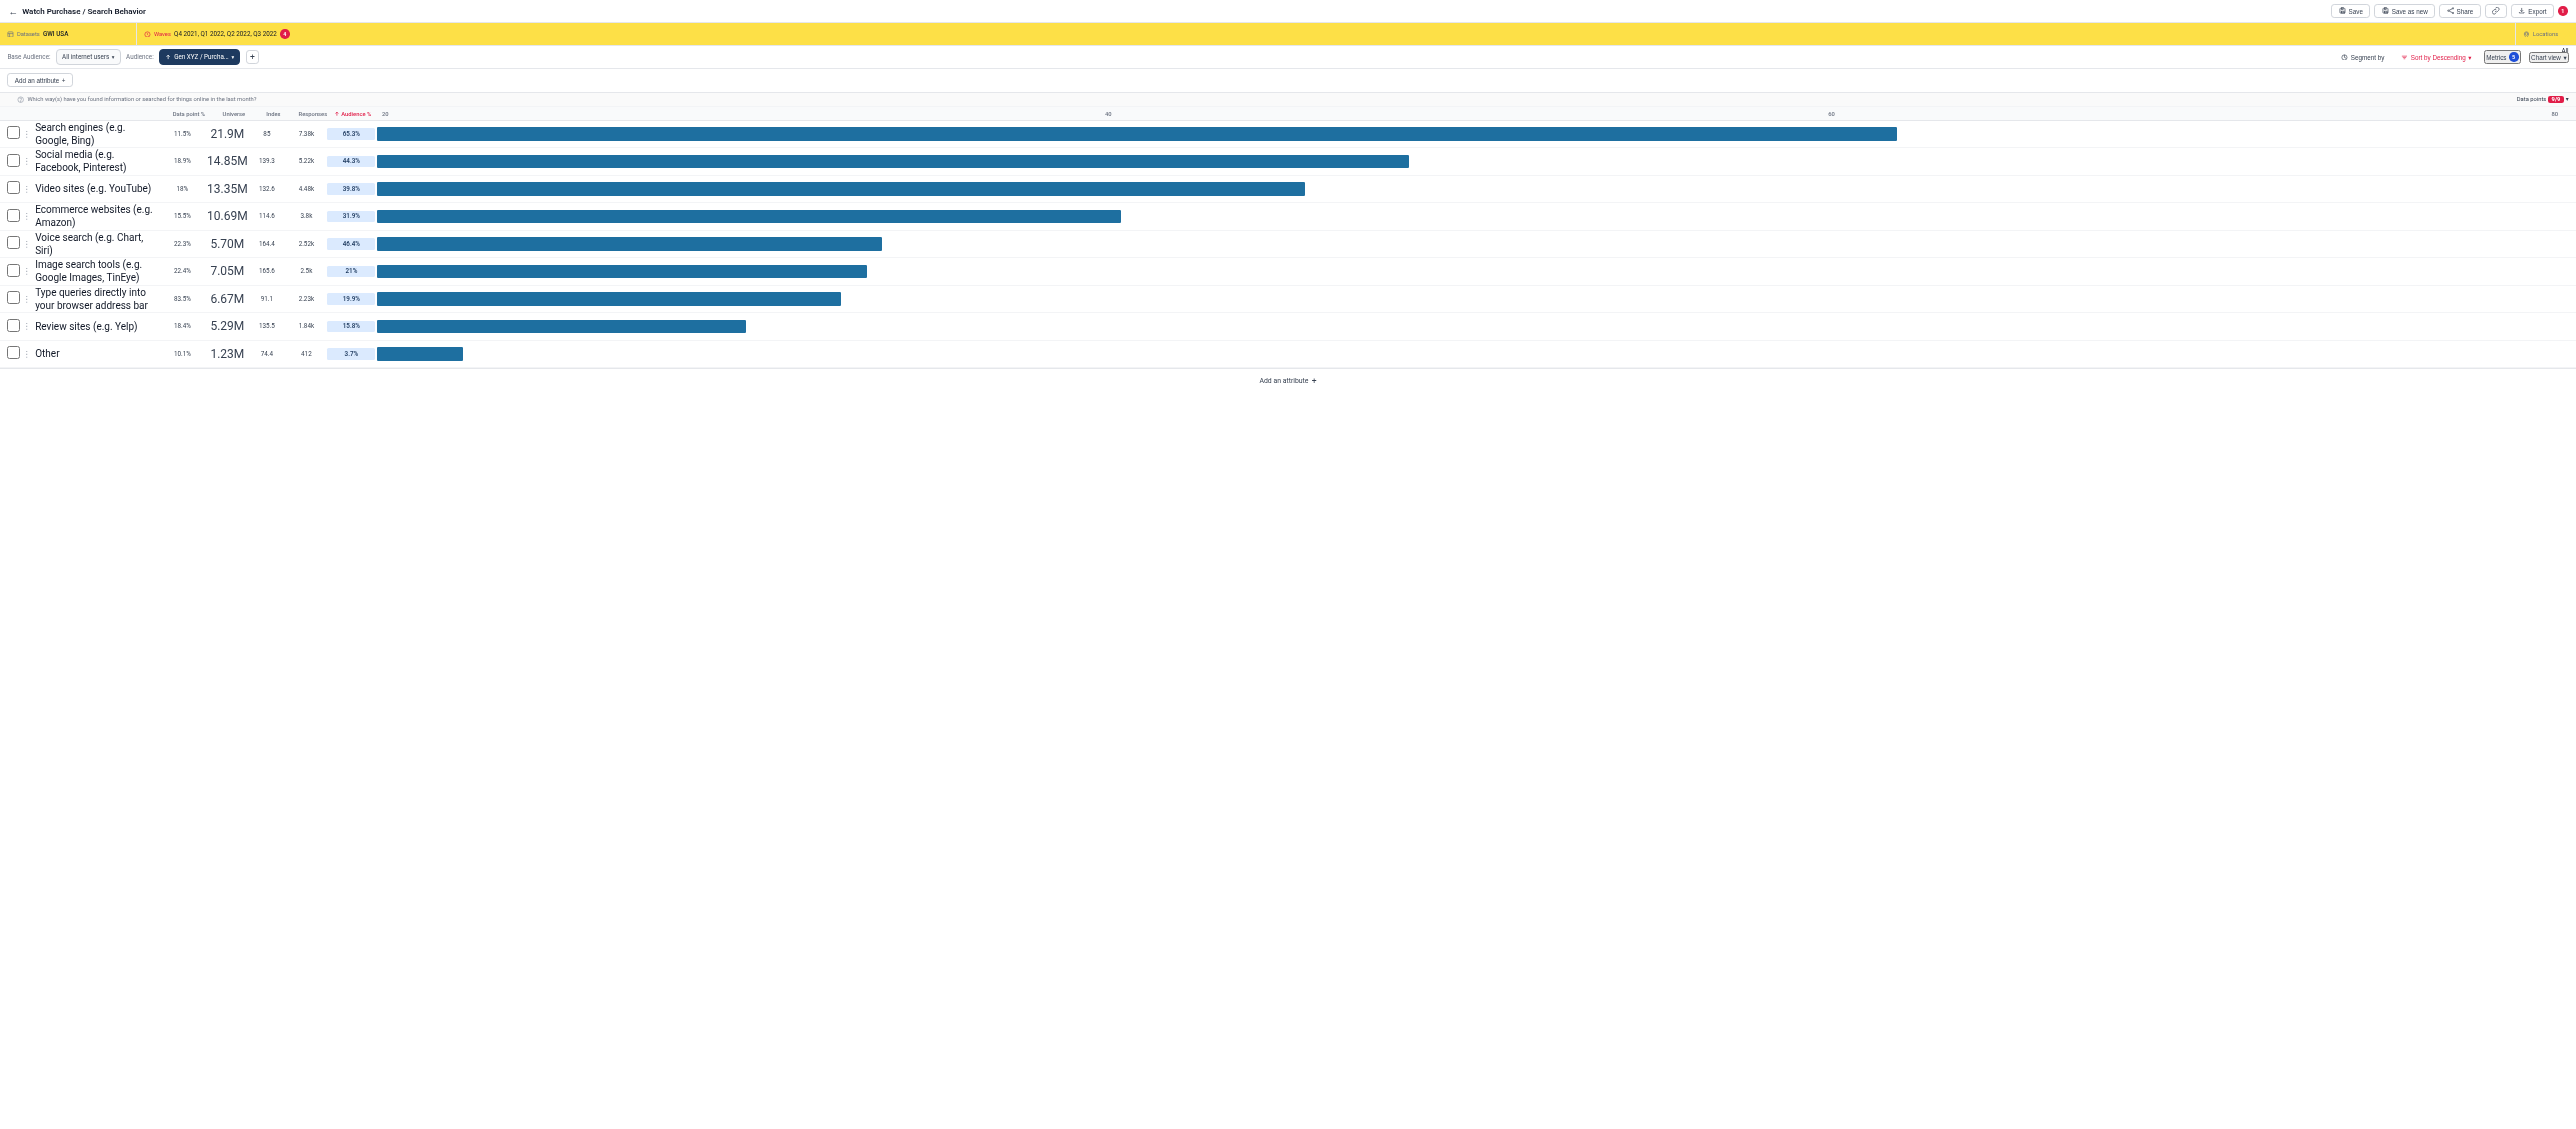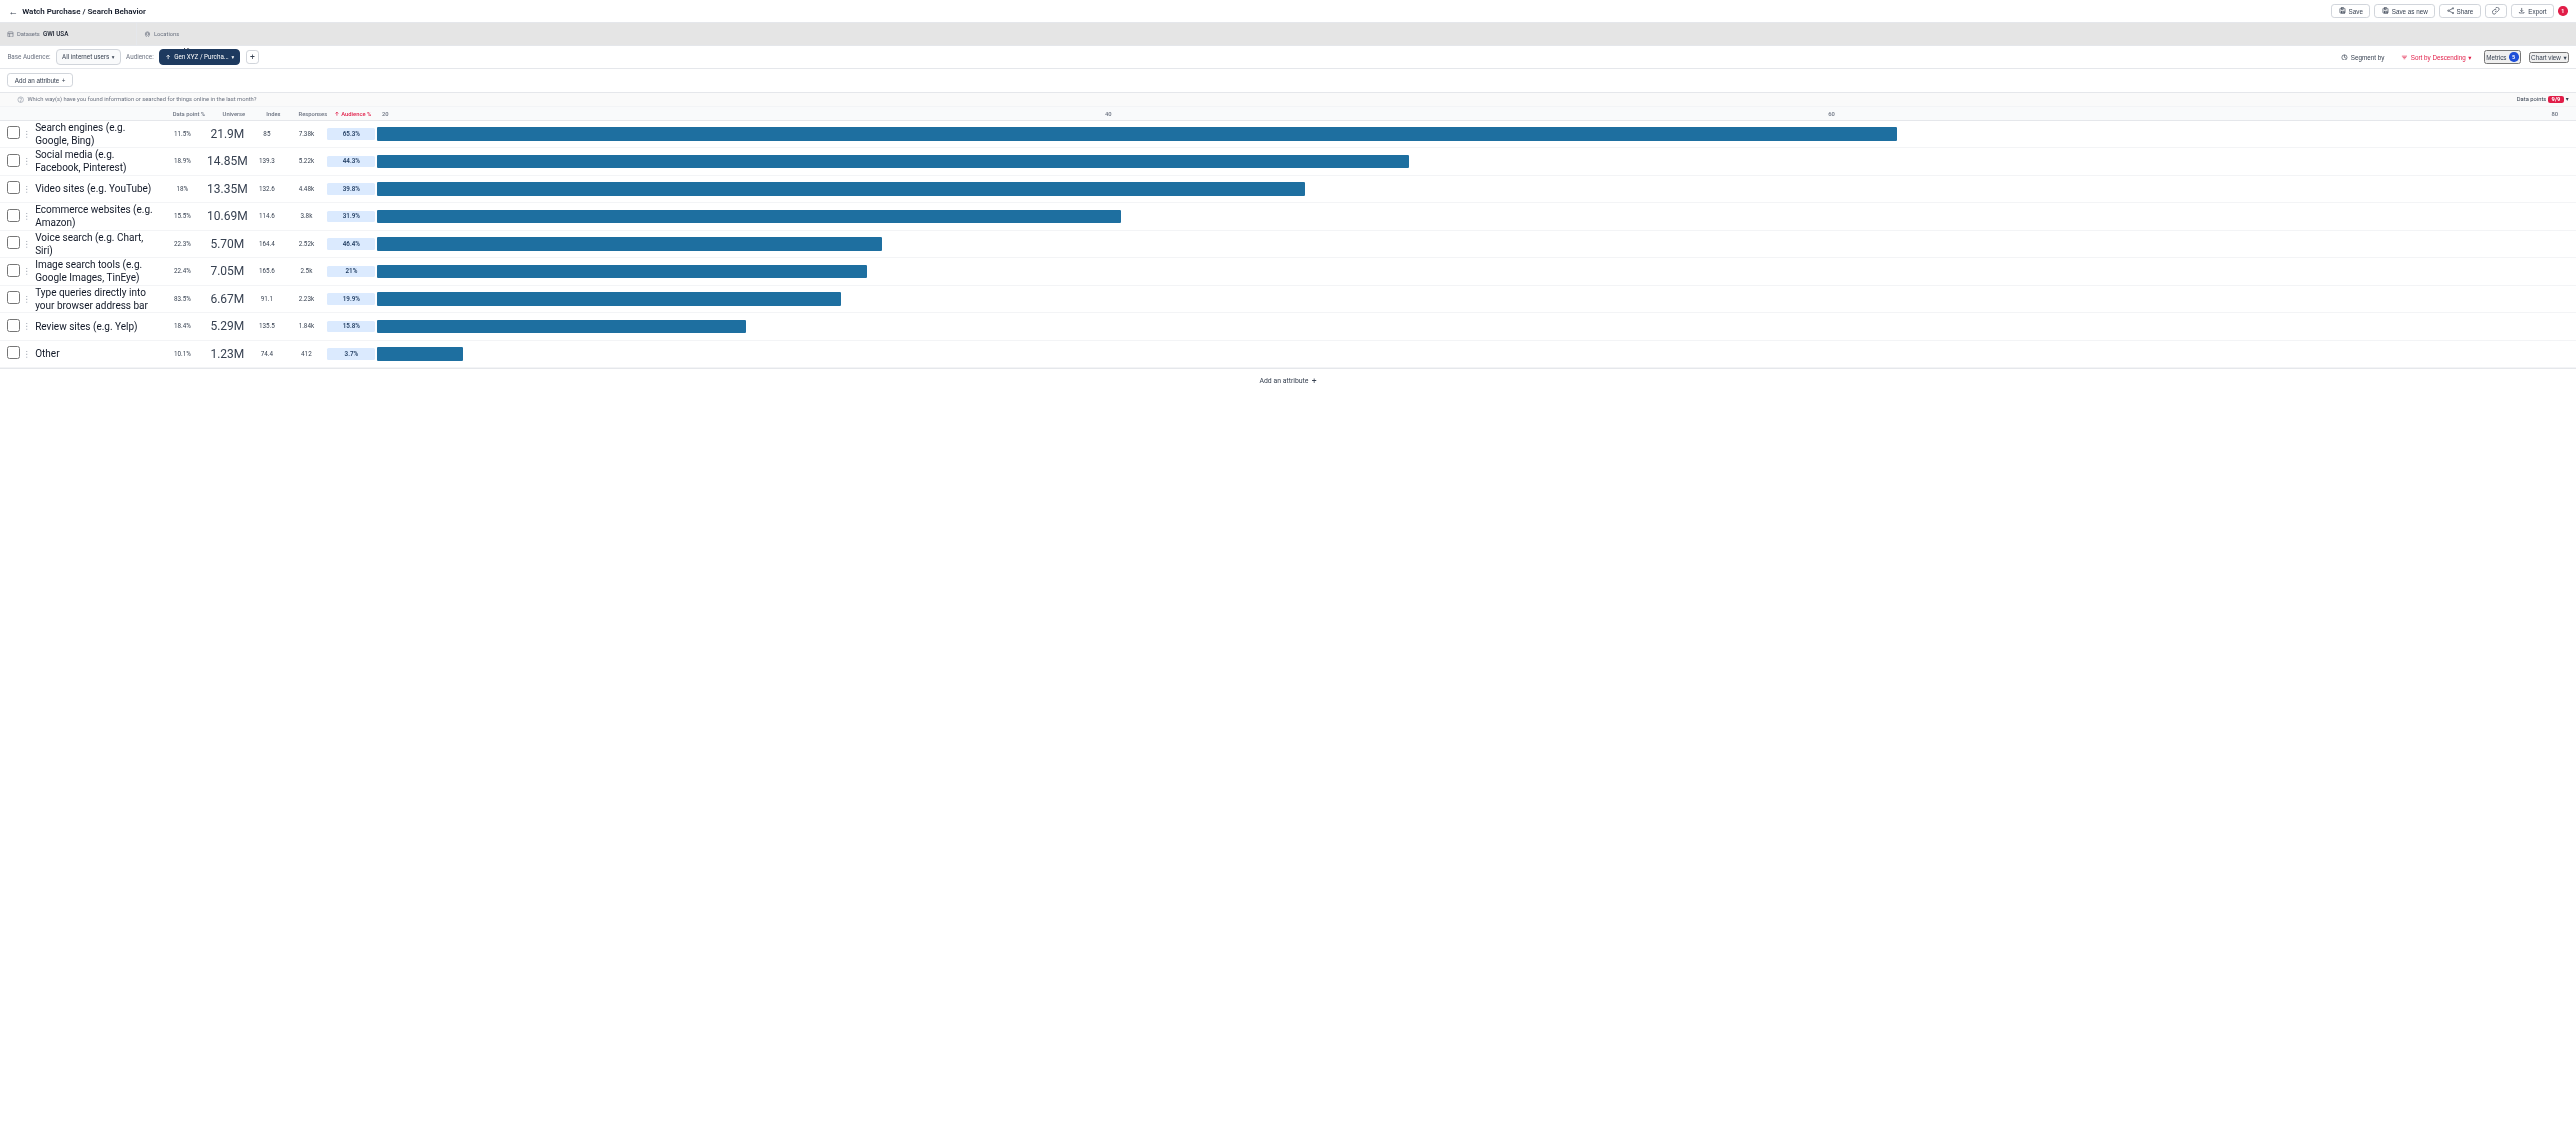--- a/index.html
+++ b/index.html
@@ -17,21 +17,21 @@
       display: flex; align-items: center; gap: 2.6px;
       padding: 2.6px 6.3px; border: 0.5px solid #d1d5db; border-radius: 3.2px;
       background: #fff; cursor: pointer; font-size: 6.3px; color: #374151; white-space: nowrap;
     }
     .header-btn.save-primary { background: #fff; border-color: #d1d5db; }
     .header-btn svg { width: 7.4px; height: 7.4px; }
 
     
     .filter-bar {
       display: flex; align-items: center;
-      border-bottom: 0.5px solid #e5e7eb; background: #e5e5e5; height: 23px;
+      border-bottom: 0.5px solid #e5e7eb; background: #fde047; height: 23px;
     }
     .filter-section {
       display: flex; align-items: center; gap: 3.2px;
       padding: 0 7.4px; border-right: 0.5px solid #e5e7eb; height: 100%;
     }
     .filter-label { font-size: 5.8px; color: #6b7280; display: flex; align-items: center; gap: 2.6px; }
     .filter-label svg { width: 6.9px; height: 6.9px; }
     .badge {
       background: #e11d48; color: #fff; border-radius: 50%;
       width: 9.5px; height: 9.5px; display: flex; align-items: center; justify-content: center;
@@ -198,20 +198,31 @@
   <div class="filter-section" style="min-width:137px;">
     <span class="filter-label">
       <svg width="6.9" height="6.9" viewBox="0 0 16 16" fill="none" stroke="#6b7280" stroke-width="1.5">
           <rect x="2" y="2" width="12" height="12" rx="2"></rect>
           <line x1="2" y1="6" x2="14" y2="6"></line>
           <line x1="6" y1="6" x2="6" y2="14"></line>
         </svg>
       <span>Datasets</span>
     </span>
     <span style="font-size:6.3px;color:#111827;font-weight:500;">GWI USA</span>
+  </div>
+  <div class="filter-section" style="flex:1;">
+    <span class="filter-label">
+      <svg width="6.9" height="6.9" viewBox="0 0 16 16" fill="none" stroke="#e11d48" stroke-width="1.5">
+          <circle cx="8" cy="8" r="6"></circle>
+          <path d="M8 5v3l2 2"></path>
+        </svg>
+      <span style="color:#e11d48;">Waves</span>
+    </span>
+    <span style="font-size:6.3px;color:#111827;">Q4 2021, Q1 2022, Q2 2022, Q3 2022</span>
+    <div class="badge badge-pink">4</div>
   </div>
   <div class="filter-section" style="border-right:none;">
     <span class="filter-label">
       <svg width="6.9" height="6.9" viewBox="0 0 16 16" fill="none" stroke="#6b7280" stroke-width="1.5">
           <circle cx="8" cy="7" r="3"></circle>
           <path d="M8 2a5 5 0 015 5c0 3.5-5 9-5 9S3 10.5 3 7a5 5 0 015-5z"></path>
         </svg>
       <span>Locations</span>
     </span>
     <span style="font-size:6.3px;color:#111827;margin-top:33px;">All</span>

